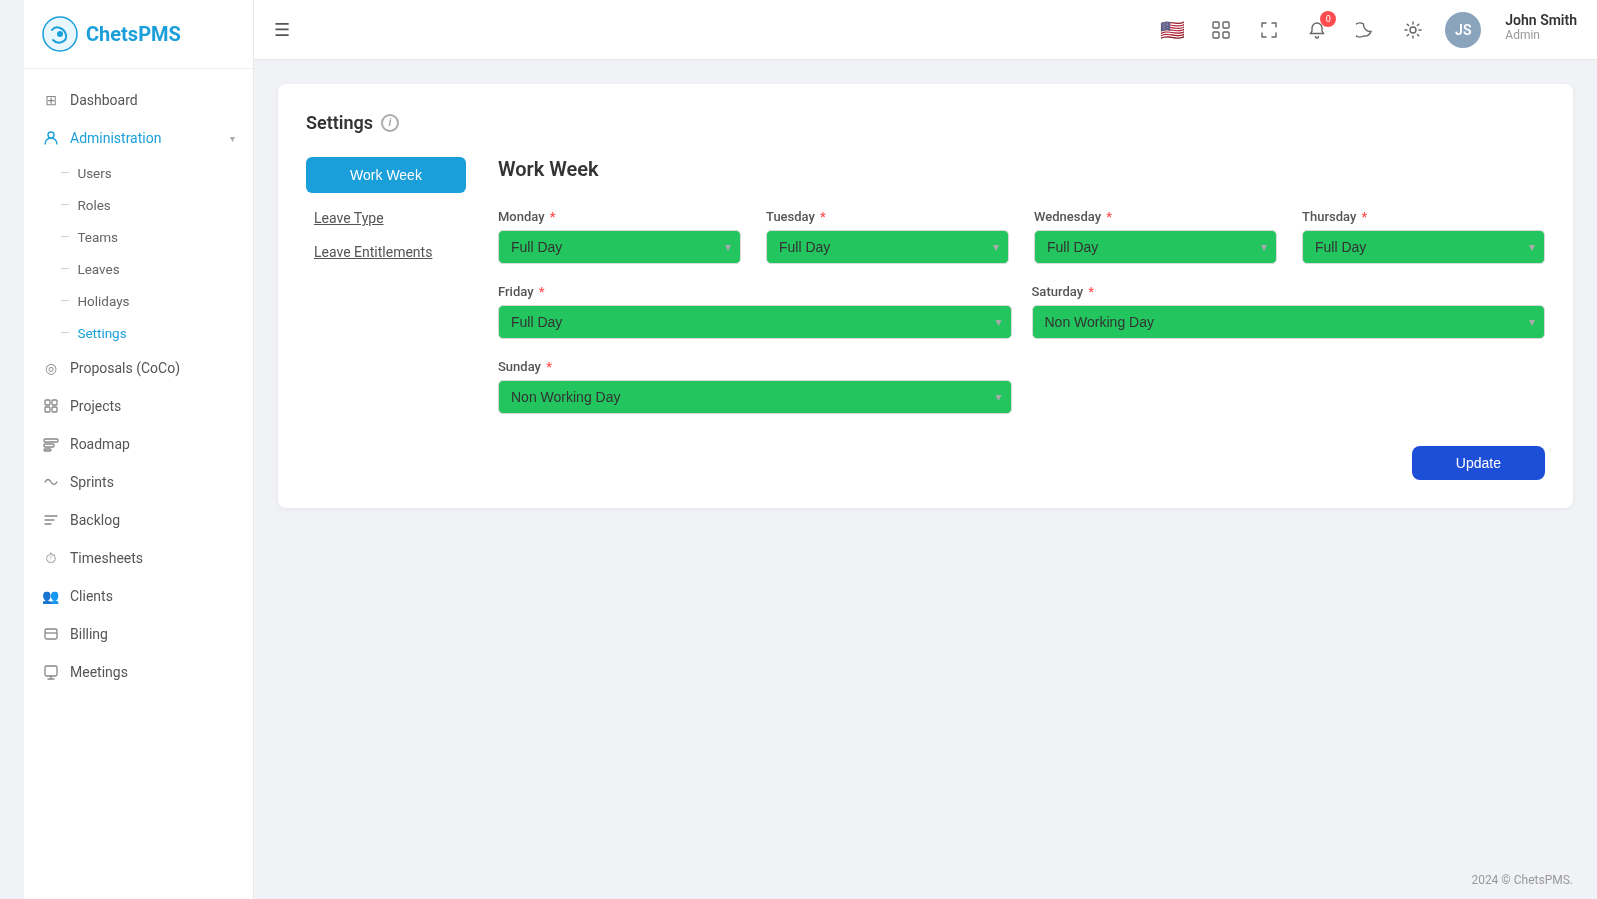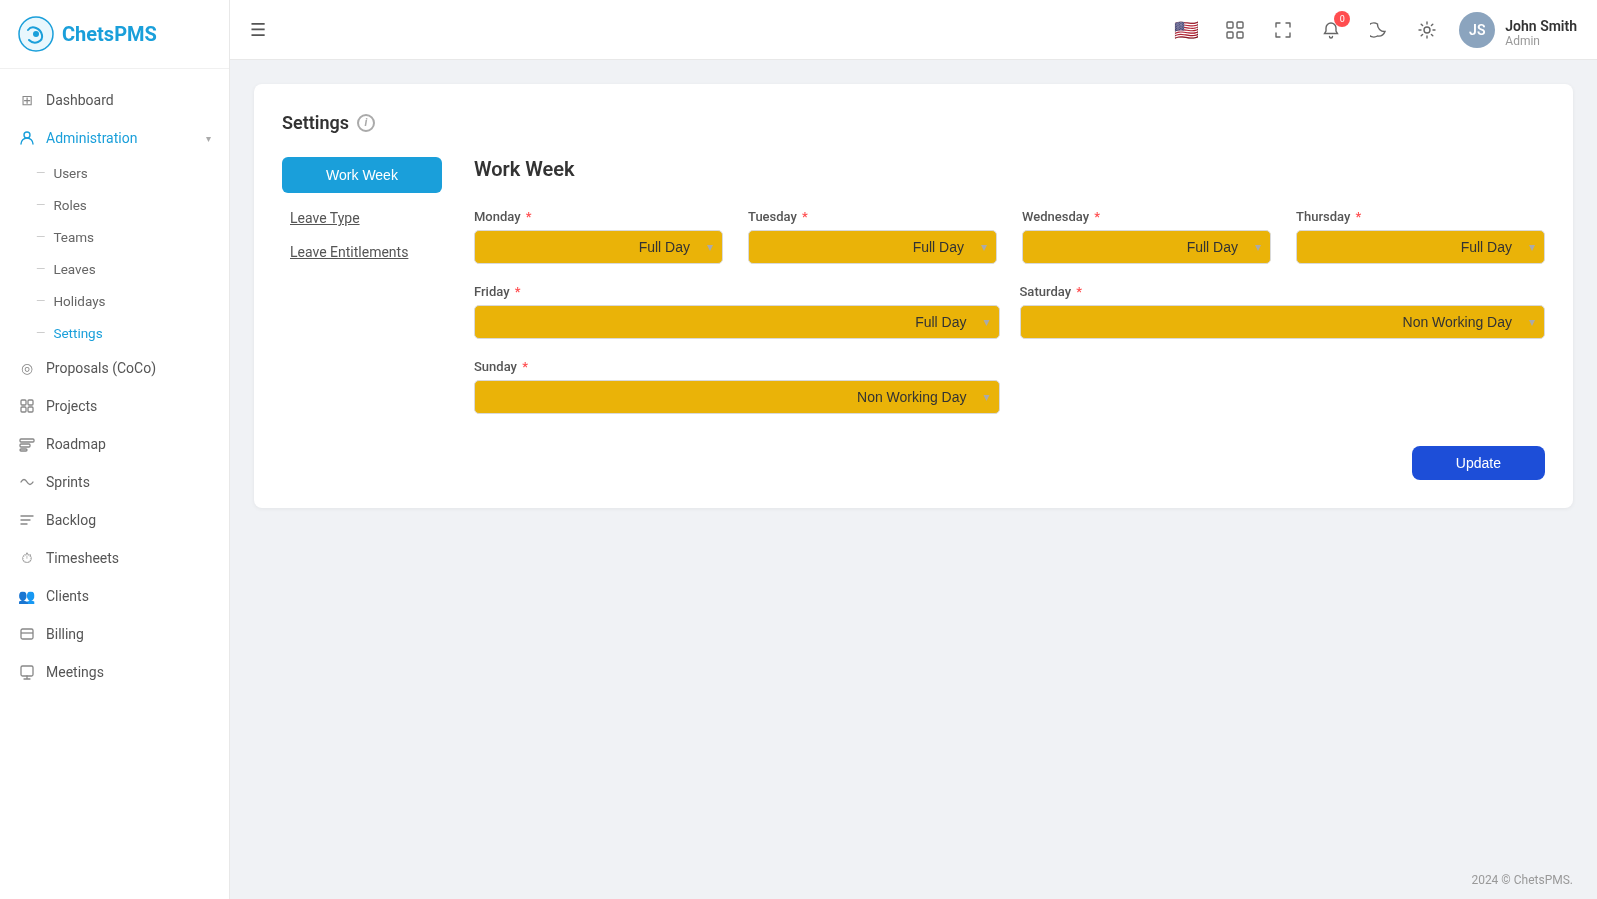--- a/index.html
+++ b/index.html
@@ -8,20 +8,21 @@
     
     .sidebar {
       width: 230px;
       background: #fff;
       border-right: 1px solid #e8e8e8;
       display: flex;
       flex-direction: column;
       height: 100vh;
       overflow-y: auto;
       flex-shrink: 0;
+      margin-left: 24px;
     }
     .sidebar-logo {
       padding: 16px 18px;
       display: flex;
       align-items: center;
       gap: 8px;
       border-bottom: 1px solid #f0f0f0;
     }
     .logo-icon {
       width: 36px;
@@ -90,21 +91,21 @@
       display: flex; align-items: center; justify-content: center;
       cursor: pointer; color: #666; font-size: 17px; position: relative;
     }
     .notification-badge {
       position: absolute; top: -3px; right: -3px;
       background: #ff4d4f; color: #fff; border-radius: 50%;
       width: 16px; height: 16px; font-size: 9px;
       display: flex; align-items: center; justify-content: center;
     }
     .flag-icon { font-size: 20px; }
-    .user-info { display: flex; align-items: flex-end; gap: 10px; cursor: pointer; }
+    .user-info { display: flex; align-items: flex-start; gap: 24px; cursor: pointer; }
     .user-avatar {
       width: 36px; height: 36px; border-radius: 50%;
       background: #ccc; overflow: hidden; display: flex; align-items: center; justify-content: center;
       font-size: 14px; font-weight: 600; color: #fff; background: #8ba4be;
     }
     .user-text { display: flex; flex-direction: column; }
     .user-name { font-size: 14px; font-weight: 600; color: #333; }
     .user-role { font-size: 12px; color: #999; }
 
     
@@ -180,25 +181,24 @@
     .select-wrapper {
       position: relative;
     }
     .select-wrapper select {
       width: 100%;
       padding: 8px 32px 8px 12px;
       border: 1px solid #d9d9d9;
       border-radius: 5px;
       font-size: 14px;
       color: #333;
-      background: #eab308;
+      background: #22c55e;
       appearance: none;
       cursor: pointer;
       outline: none;
-      text-align: right;
     }
     .select-wrapper::after {
       content: '▾';
       position: absolute;
       right: 10px; top: 50%;
       transform: translateY(-50%);
       color: #aaa; font-size: 12px;
       pointer-events: none;
     }
 

